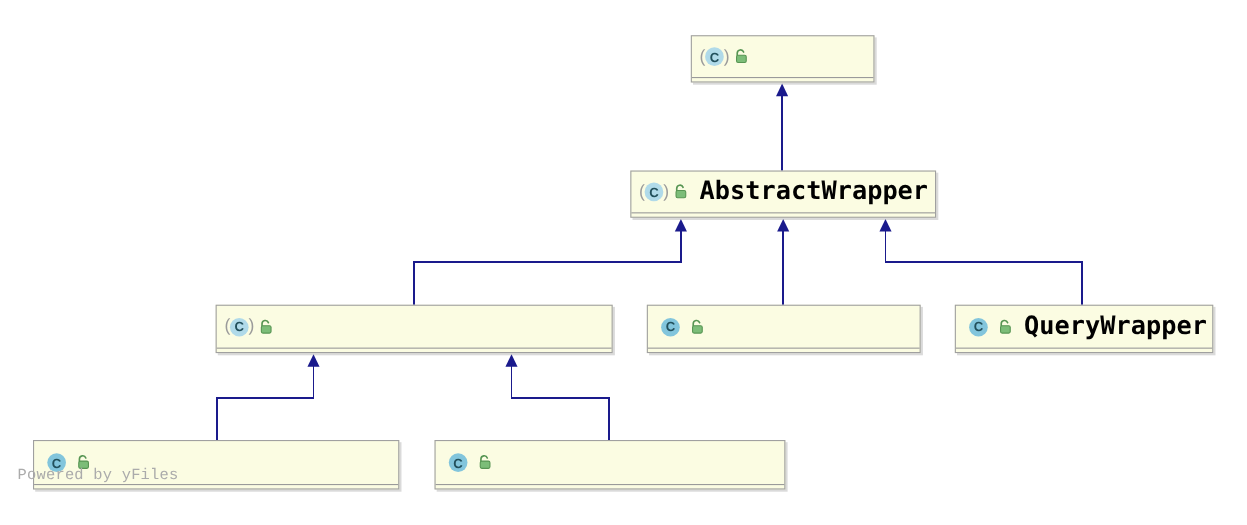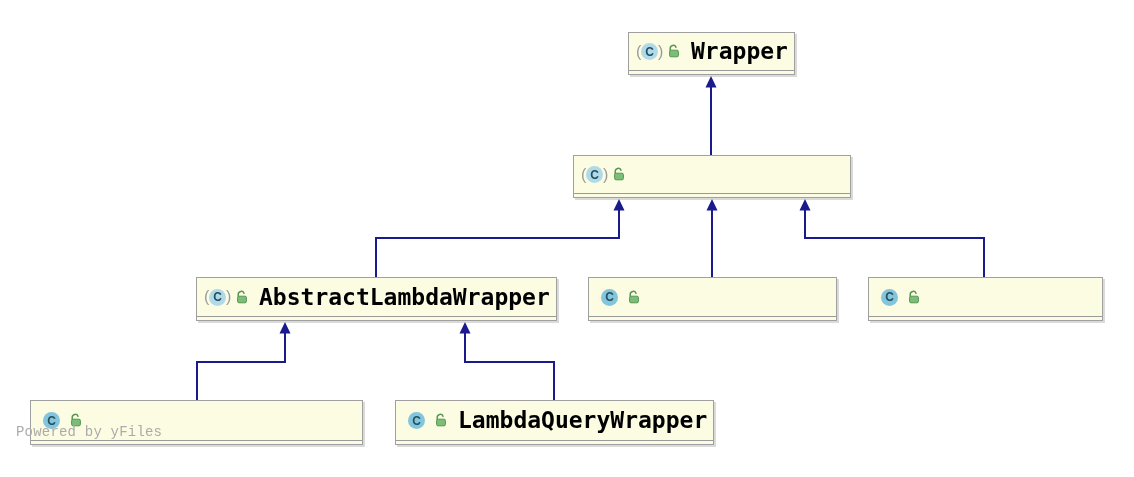--- a/index.html
+++ b/index.html
@@ -88,71 +88,70 @@
     </svg>
   <div id="watermark">Powered by yFiles</div>
 <div class="node" data-stereotype="abstract-class" style="left: 628px; top: 32px; width: 167px; height: 43px;">
     <span class="paren">(</span>
     <span class="cicon">C</span>
     <span class="paren">)</span>
     <svg class="lock" width="14" height="15" viewBox="0 0 14 15">
       <path class="shackle" d="M3.2 6.2 V4.3 a3 3 0 0 1 5.8 -1"></path>
       <rect class="body" x="2.6" y="6.2" width="8.8" height="6.6" rx="1.4"></rect>
     </svg>
-    <span class="label">Wrapper</span>
   </div>
     <div class="node" data-stereotype="abstract-class" style="left: 573px; top: 155px; width: 278px; height: 43px;">
     <span class="paren">(</span>
     <span class="cicon">C</span>
     <span class="paren">)</span>
     <svg class="lock" width="14" height="15" viewBox="0 0 14 15">
       <path class="shackle" d="M3.2 6.2 V4.3 a3 3 0 0 1 5.8 -1"></path>
       <rect class="body" x="2.6" y="6.2" width="8.8" height="6.6" rx="1.4"></rect>
     </svg>
+    <span class="label">AbstractWrapper</span>
   </div>
     <div class="node" data-stereotype="abstract-class" style="left: 196px; top: 277px; width: 361px; height: 44px;">
     <span class="paren">(</span>
     <span class="cicon">C</span>
     <span class="paren">)</span>
     <svg class="lock" width="14" height="15" viewBox="0 0 14 15">
       <path class="shackle" d="M3.2 6.2 V4.3 a3 3 0 0 1 5.8 -1"></path>
       <rect class="body" x="2.6" y="6.2" width="8.8" height="6.6" rx="1.4"></rect>
     </svg>
-    <span class="label">AbstractLambdaWrapper</span>
   </div>
     <div class="node" data-stereotype="class" style="left: 588px; top: 277px; width: 249px; height: 44px;">
     <span class="paren">(</span>
     <span class="cicon">C</span>
     <span class="paren">)</span>
     <svg class="lock" width="14" height="15" viewBox="0 0 14 15">
       <path class="shackle" d="M3.2 6.2 V4.3 a3 3 0 0 1 5.8 -1"></path>
       <rect class="body" x="2.6" y="6.2" width="8.8" height="6.6" rx="1.4"></rect>
     </svg>
   </div>
     <div class="node" data-stereotype="class" style="left: 868px; top: 277px; width: 235px; height: 44px;">
     <span class="paren">(</span>
     <span class="cicon">C</span>
     <span class="paren">)</span>
     <svg class="lock" width="14" height="15" viewBox="0 0 14 15">
       <path class="shackle" d="M3.2 6.2 V4.3 a3 3 0 0 1 5.8 -1"></path>
       <rect class="body" x="2.6" y="6.2" width="8.8" height="6.6" rx="1.4"></rect>
     </svg>
+    <span class="label">QueryWrapper</span>
   </div>
     <div class="node" data-stereotype="class" style="left: 30px; top: 400px; width: 333px; height: 45px;">
     <span class="paren">(</span>
     <span class="cicon">C</span>
     <span class="paren">)</span>
     <svg class="lock" width="14" height="15" viewBox="0 0 14 15">
       <path class="shackle" d="M3.2 6.2 V4.3 a3 3 0 0 1 5.8 -1"></path>
       <rect class="body" x="2.6" y="6.2" width="8.8" height="6.6" rx="1.4"></rect>
     </svg>
   </div>
     <div class="node" data-stereotype="class" style="left: 395px; top: 400px; width: 319px; height: 45px;">
     <span class="paren">(</span>
     <span class="cicon">C</span>
     <span class="paren">)</span>
     <svg class="lock" width="14" height="15" viewBox="0 0 14 15">
       <path class="shackle" d="M3.2 6.2 V4.3 a3 3 0 0 1 5.8 -1"></path>
       <rect class="body" x="2.6" y="6.2" width="8.8" height="6.6" rx="1.4"></rect>
     </svg>
-    <span class="label">LambdaQueryWrapper</span>
   </div>
   </div>
 
 </body></html>

